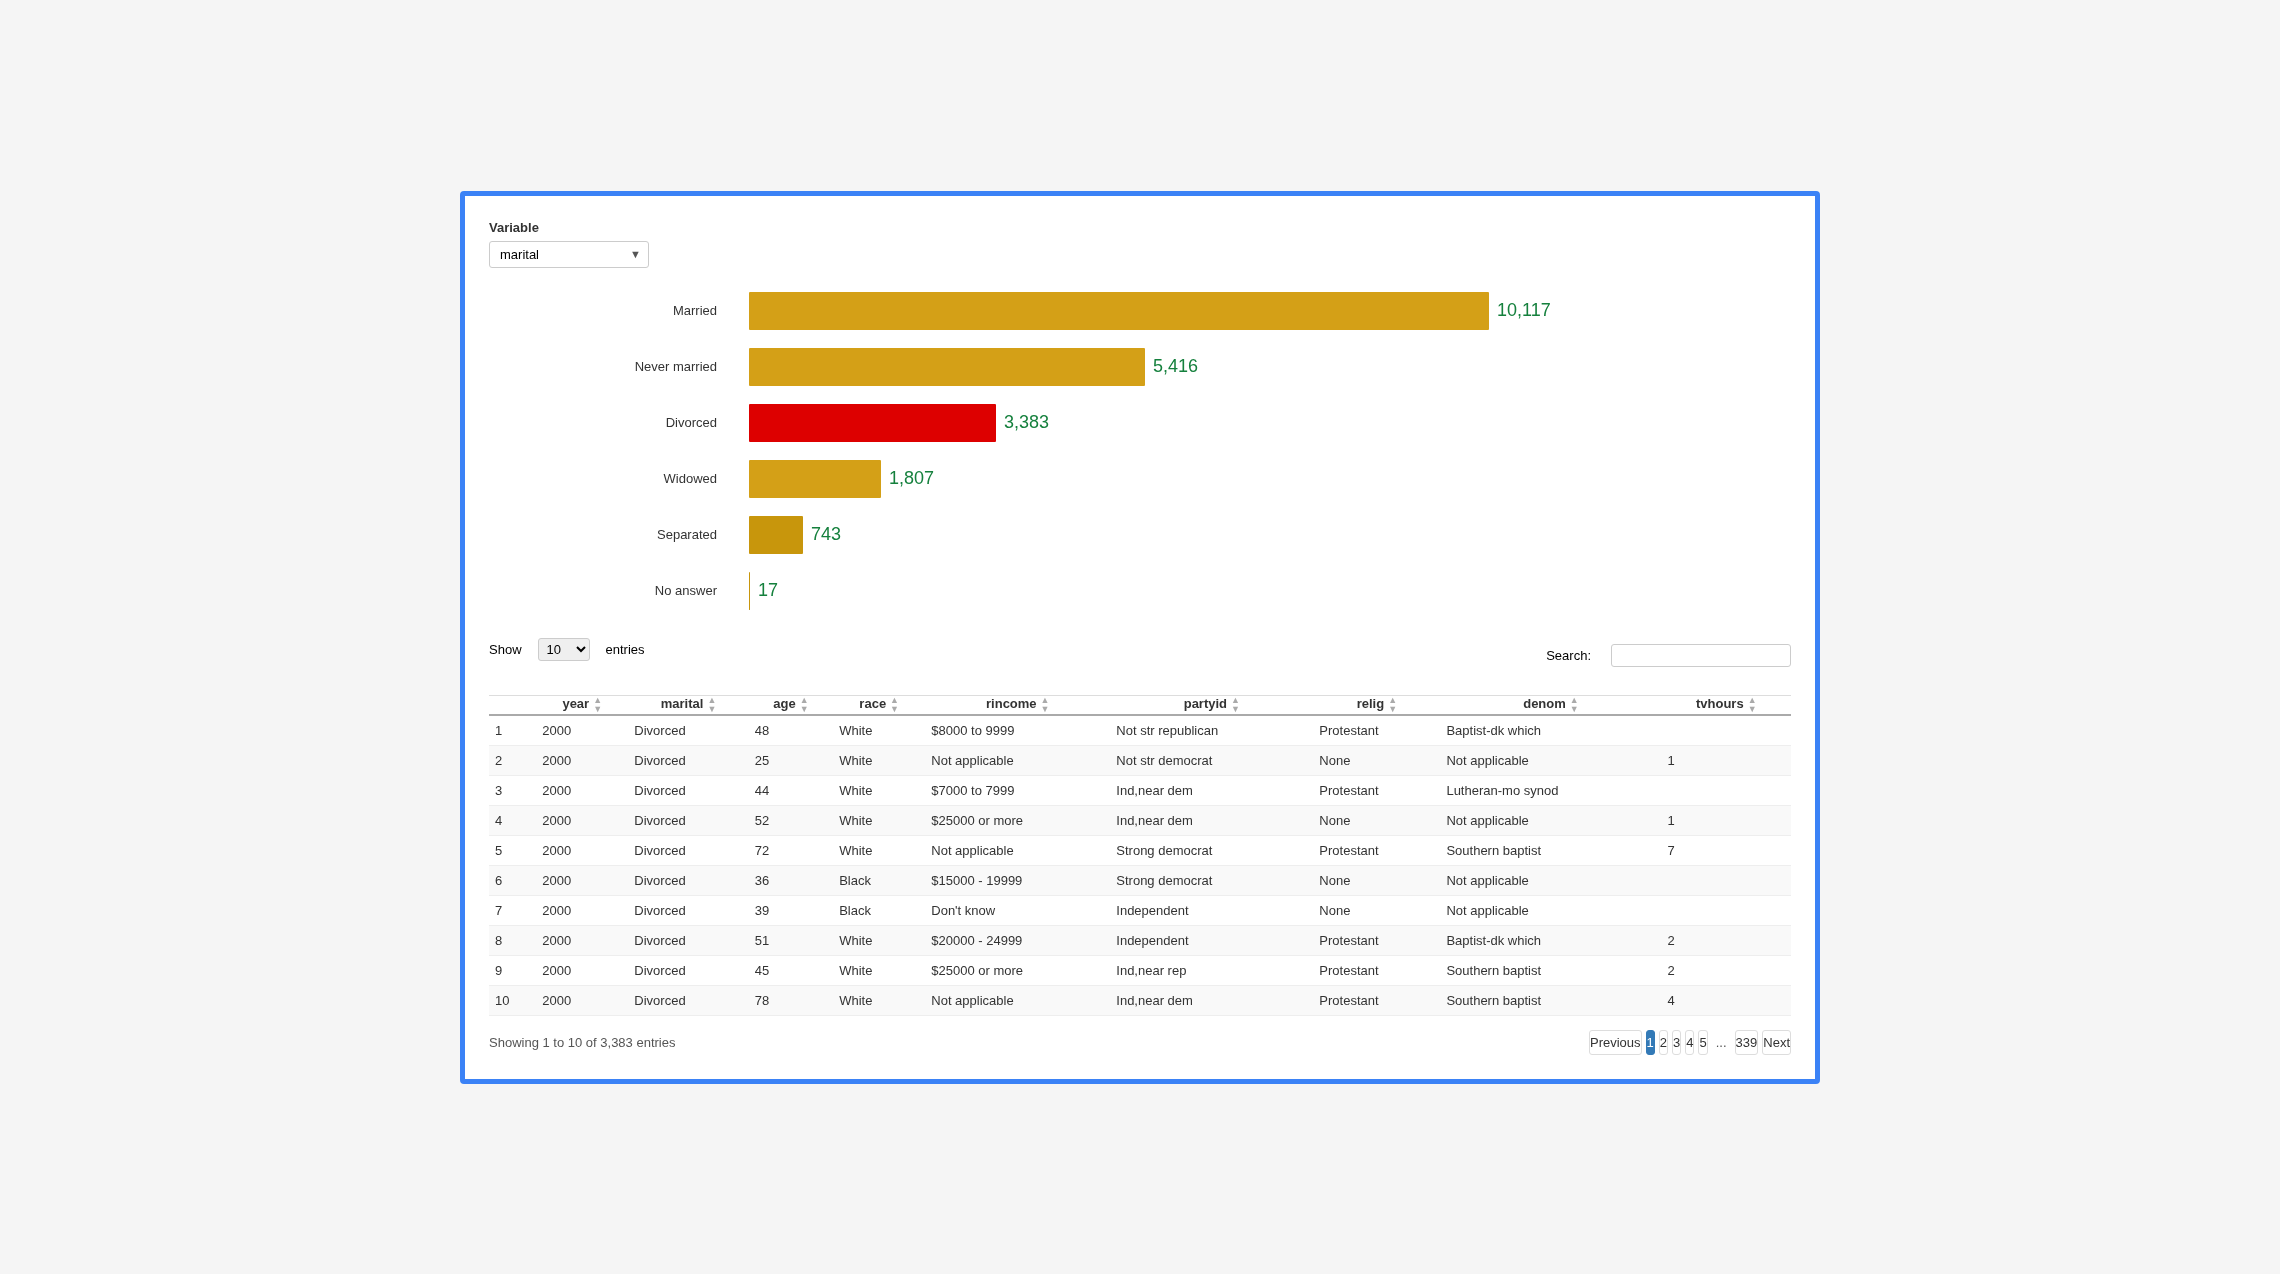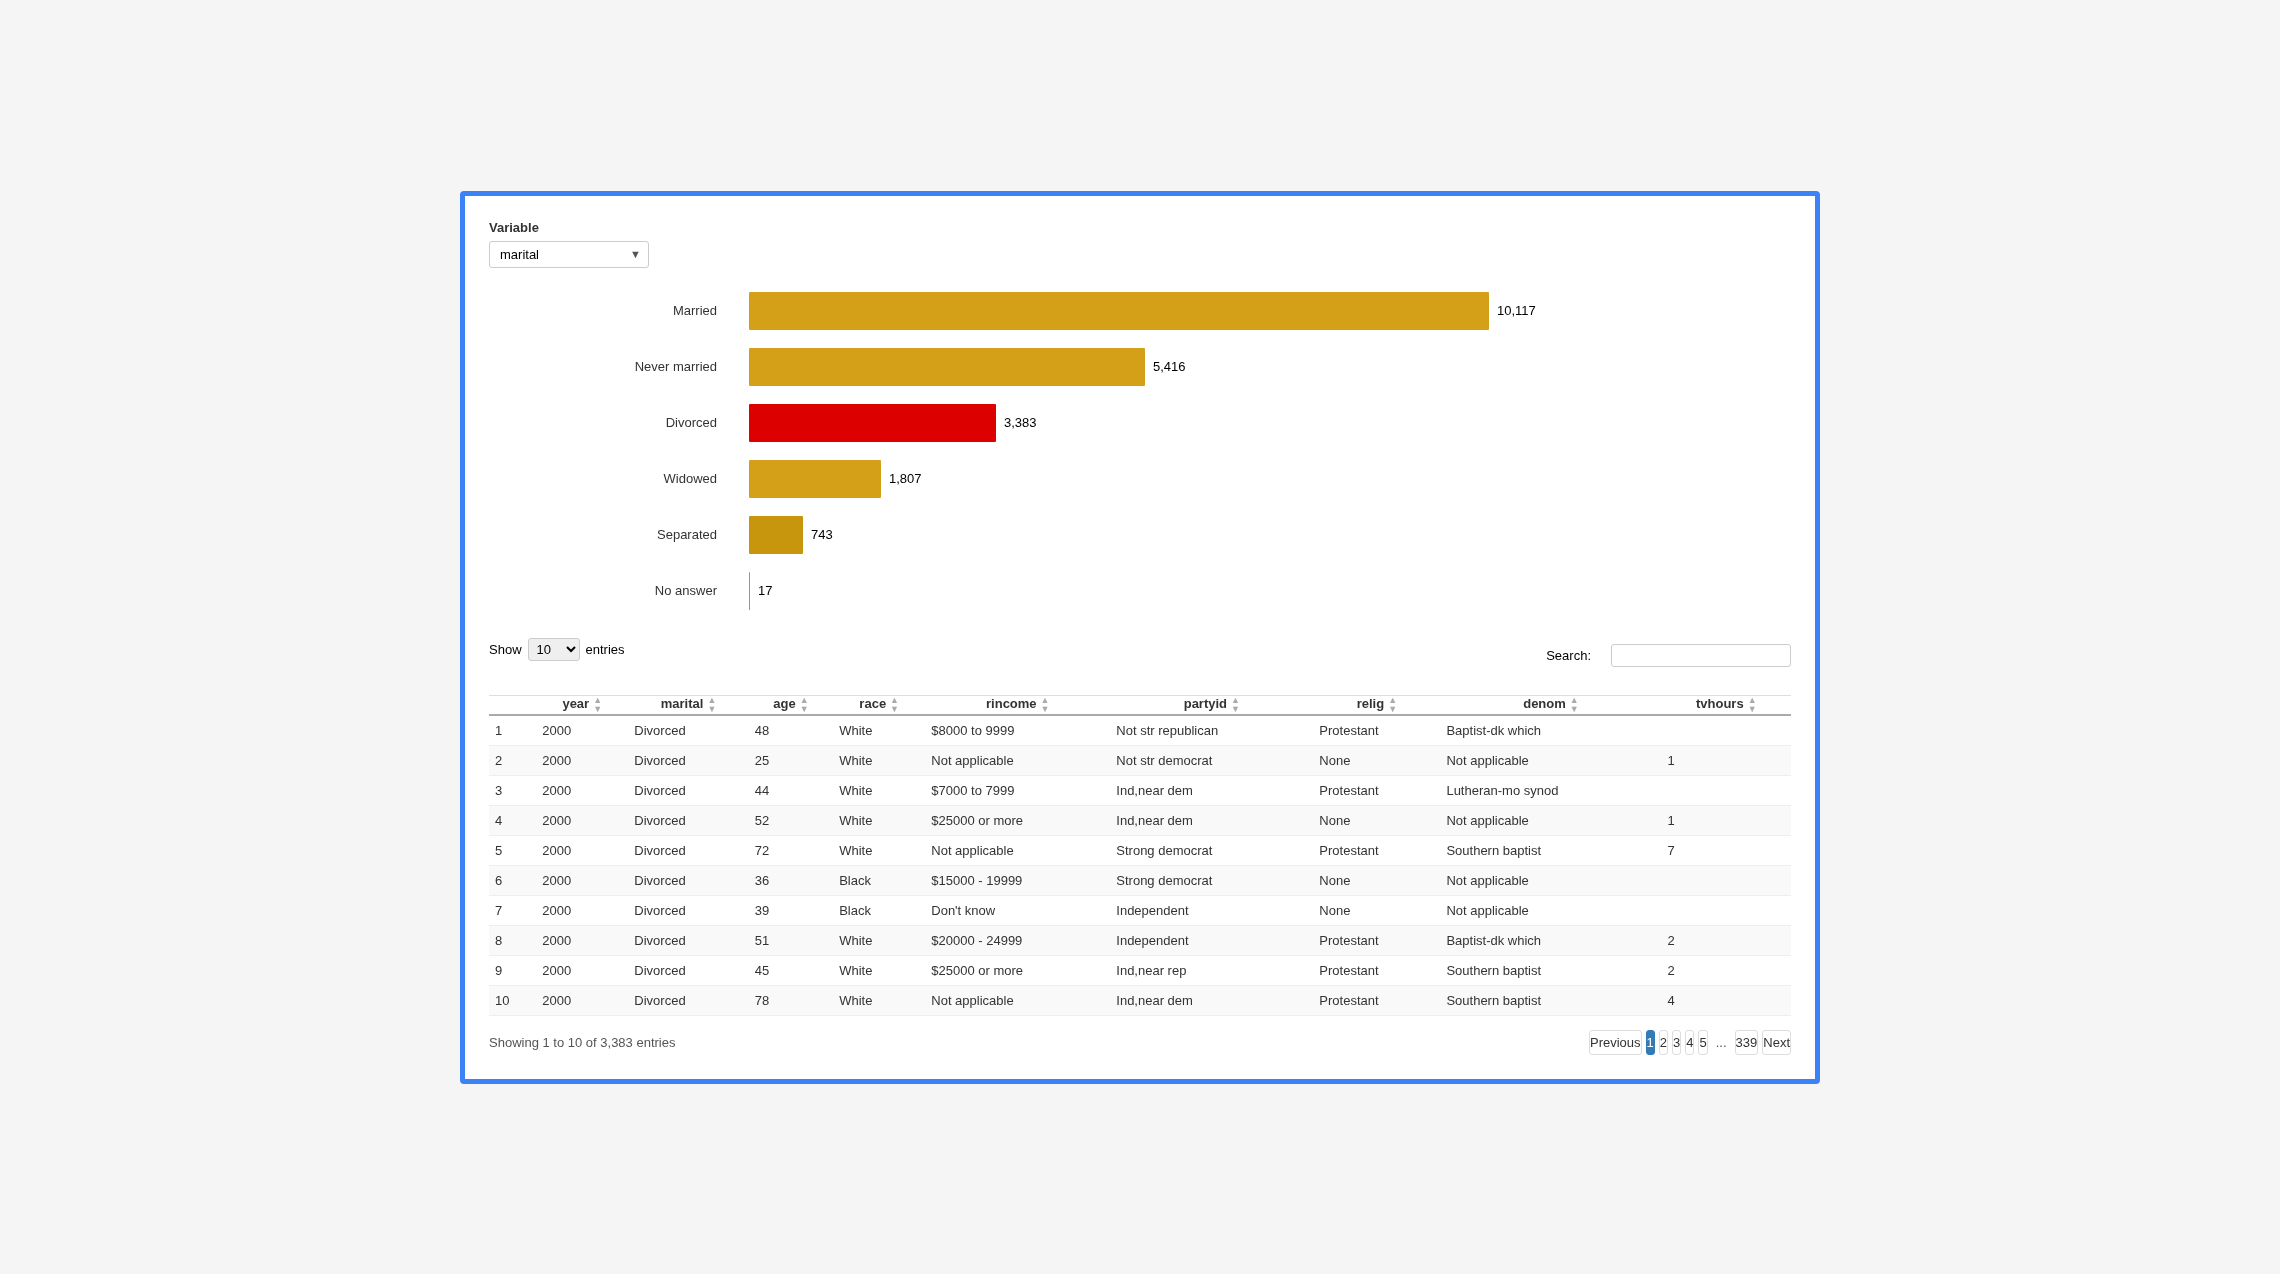--- a/index.html
+++ b/index.html
@@ -7,23 +7,23 @@
     .container { background: #fff; border: 5px solid #3b82f6; border-radius: 4px; padding: 24px; width: 1360px; min-height: 760px; }
     .variable-label { font-size: 13px; color: #333; margin-bottom: 6px; font-weight: bold; }
     .select-wrapper { position: relative; display: inline-block; }
     .variable-select { appearance: none; border: 1px solid #ccc; border-radius: 3px; padding: 5px 28px 5px 10px; font-size: 13px; background: #fff; width: 160px; cursor: pointer; }
     .select-arrow { position: absolute; right: 8px; top: 50%; transform: translateY(-50%); pointer-events: none; font-size: 11px; color: #555; }
     .chart-area { margin-top: 20px; margin-bottom: 24px; }
     .bar-row { display: flex; align-items: center; margin-bottom: 10px; height: 46px; }
     .bar-label { width: 260px; text-align: right; padding-right: 32px; font-size: 13px; color: #333; flex-shrink: 0; }
     .bar-track { flex: 1; position: relative; height: 38px; }
     .bar { height: 38px; display: inline-block; vertical-align: middle; border-radius: 1px; }
-    .bar-value { margin-left: 8px; font-size: 13px; color: #000000; white-space: nowrap; }
+    .bar-value { margin-left: 8px; font-size: 18px; color: #15803d; white-space: nowrap; }
     .bar-inner { display: flex; align-items: center; }
-    .show-entries { display: flex; align-items: center; gap: 6px; margin-bottom: 24px; font-size: 13px; }
+    .show-entries { display: flex; align-items: center; gap: 16px; margin-bottom: 24px; font-size: 13px; }
     .show-entries select { border: 1px solid #ccc; border-radius: 3px; padding: 2px 4px; font-size: 13px; }
     .search-area { display: flex; align-items: center; justify-content: flex-end; gap: 20px; margin-bottom: 12px; font-size: 13px; }
     .search-input { border: 1px solid #ccc; border-radius: 3px; padding: 3px 6px; font-size: 13px; width: 180px; }
     .top-controls { display: flex; justify-content: space-between; align-items: center; margin-bottom: 10px; }
     table { width: 100%; border-collapse: collapse; font-size: 13px; }
     thead tr { border-top: 1px solid #ddd; border-bottom: 2px solid #aaa; }
     thead th { padding: 0 6px; text-align: center; font-weight: bold; color: #333; cursor: pointer; white-space: nowrap; }
     thead th .sort-arrows { display: inline-flex; flex-direction: column; margin-left: 4px; font-size: 9px; line-height: 1; color: #aaa; vertical-align: middle; }
     tbody tr { border-bottom: 1px solid #eee; }
     tbody tr:nth-child(odd) { background: #fff; }

